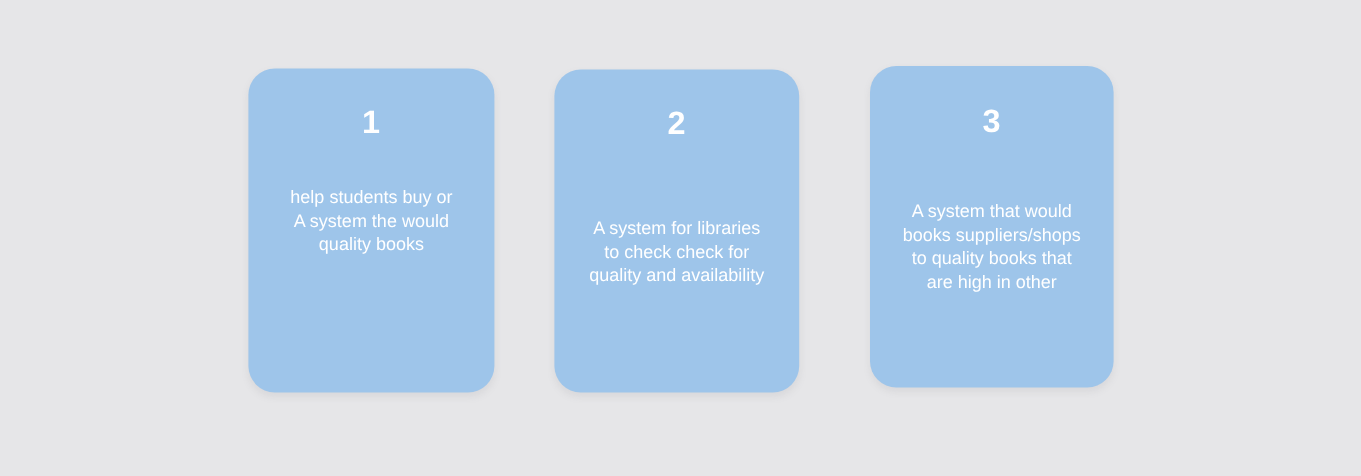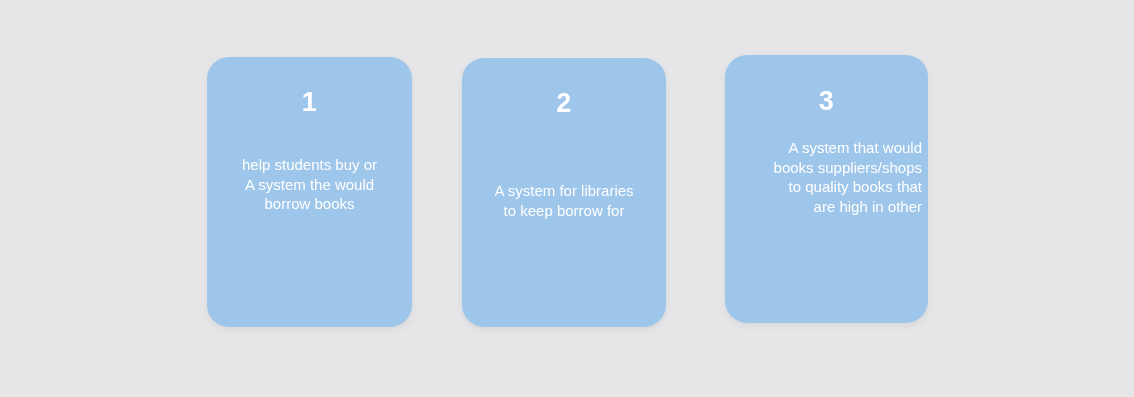--- a/index.html
+++ b/index.html
@@ -66,46 +66,47 @@
     left: 6px;
     right: 6px;
     text-align: center;
     color: #ffffff;
     font-size: 15px;
     line-height: 19.5px;
     font-weight: normal;
   }
   .card-1 .card-body { top: 98px; }
   .card-2 .card-body { top: 88px; margin-top: 35px; }
-  .card-3 .card-body { top: 83px; text-align: right; }
+  .card-3 .card-body { top: 112px; }
 
   .card-body .line {
     display: block;
     white-space: nowrap;
   }
 </style>
 </head>
 <body style="background: rgb(230, 230, 232);">
 
 <div class="canvas">
 
   <div class="card card-1" style="background: rgb(158, 197, 234);">
     <div class="card-number">1</div>
     <div class="card-body">
       <span class="line">help students buy or</span>
       <span class="line">A system the would</span>
-      <span class="line">borrow books</span>
+      <span class="line">quality books</span>
     </div>
   </div>
 
   <div class="card card-2" style="background: rgb(158, 197, 234);">
     <div class="card-number">2</div>
     <div class="card-body">
       <span class="line">A system for libraries</span>
-      <span class="line">to keep borrow for</span>
+      <span class="line">to check check for</span>
+      <span class="line">quality and availability</span>
     </div>
   </div>
 
   <div class="card card-3" style="background: rgb(158, 197, 234);">
     <div class="card-number">3</div>
     <div class="card-body">
       <span class="line">A system that would</span>
       <span class="line">books suppliers/shops</span>
       <span class="line">to quality books that</span>
       <span class="line">are high in other</span>

